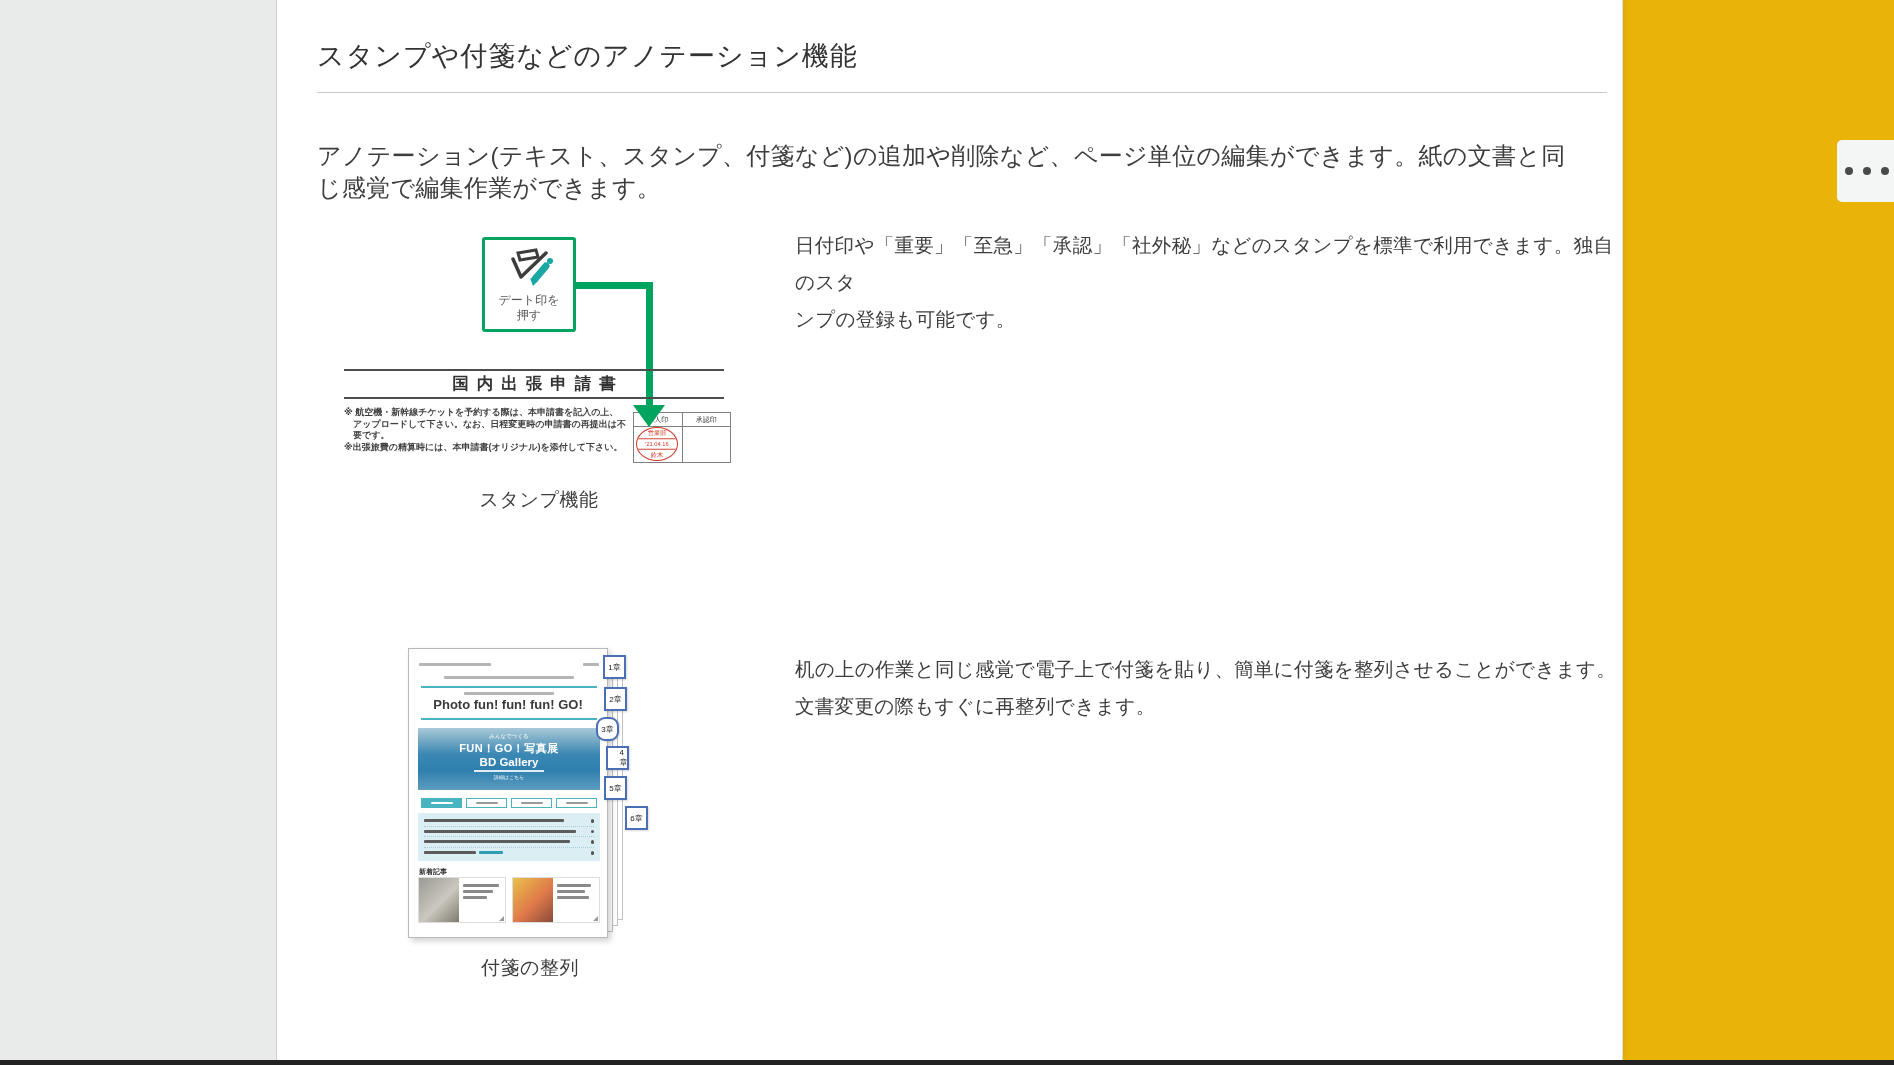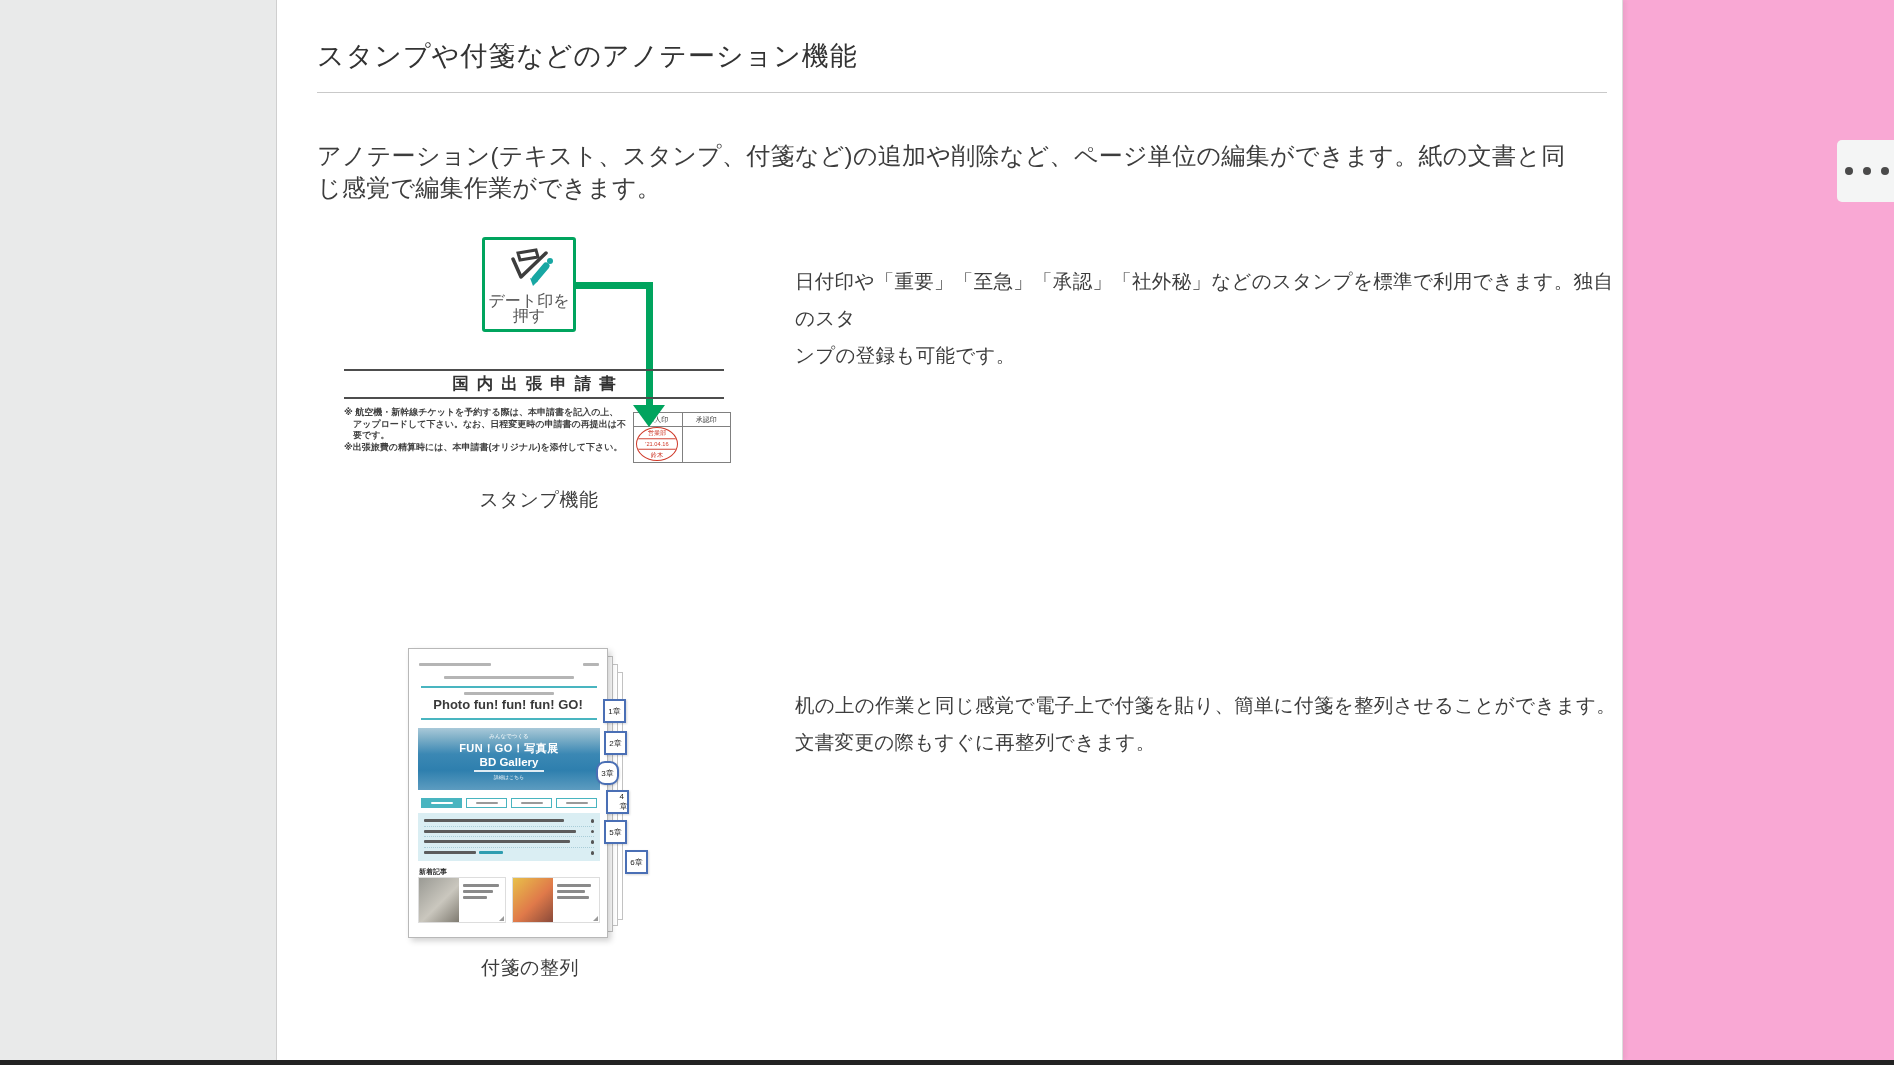--- a/index.html
+++ b/index.html
@@ -1,42 +1,42 @@
 <!DOCTYPE html>
 <html><head>
 <meta charset="utf-8">
 <style>
   * { margin:0; padding:0; box-sizing:border-box; }
   html,body { background:#ffffff; }
   body { font-family:"Liberation Sans","DejaVu Sans",sans-serif; color:#3d3d3d; }
-  .stage { position:relative; width:1894px; height:1065px; overflow:hidden; background:#f9a8d4; }
+  .stage { position:relative; width:1894px; height:1065px; overflow:hidden; background:#eab308; }
 
   
   .left-margin { position:absolute; left:0; top:0; width:277px; height:1065px; background:#e9eaea; border-right:1px solid #cfcfcf; }
   .card { position:absolute; left:277px; top:0; width:1346px; height:1060px; background:#ffffff; border-right:1px solid #dcdcdc; box-shadow:3px 0 4px rgba(0,0,0,0.05); }
   .bottom-strip { position:absolute; left:0; top:1060px; width:1894px; height:5px; background:#222222; }
   .more-widget { position:absolute; left:1837px; top:140px; width:70px; height:62px; background:#f4f5f5; border-radius:5px 0 0 5px; display:flex; align-items:center; }
   .more-dots { display:flex; gap:10px; margin-left:8px; }
   .more-dots i { width:8px; height:8px; border-radius:50%; background:#4a4a4a; }
 
   
   .section-title { position:absolute; left:40px; top:38px; font-size:27px; font-weight:500; color:#333333; letter-spacing:1px; }
   .title-rule { position:absolute; left:40px; top:92px; width:1290px; height:1px; background:#c9c9c9; }
   .intro { position:absolute; left:40px; top:140px; width:1270px; font-size:24px; color:#3d3d3d; letter-spacing:0.3px; }
-  .feature-desc { position:absolute; width:825px; font-size:19.5px; line-height:37px; color:#3d3d3d; letter-spacing:0.3px;margin-top:36px; }
+  .feature-desc { position:absolute; width:825px; font-size:19.5px; line-height:37px; color:#3d3d3d; letter-spacing:0.3px; }
   .desc-1 { left:518px; top:227px; }
   .desc-2 { left:518px; top:651px; }
   .caption { position:absolute; font-size:19px; color:#3d3d3d; text-align:center; letter-spacing:0.5px; }
   .caption-1 { left:72px; top:487px; width:380px; }
   .caption-2 { left:150px; top:955px; width:206px; }
 
   
   .stamp-btn { position:absolute; left:205px; top:237px; width:94px; height:95px; background:#ffffff; border:3px solid #00a45e; border-radius:3px; text-align:center; }
   .stamp-btn svg { margin-top:5px; }
-  .stamp-btn-label { font-size:16px; line-height:15px; color:#555555; }
+  .stamp-btn-label { font-size:12px; line-height:15px; color:#555555; }
   .conn-h { position:absolute; left:297px; top:282px; width:79px; height:7px; background:#00a45e; }
   .conn-v { position:absolute; left:369px; top:282px; width:7px; height:125px; background:#00a45e; }
   .conn-arrow { position:absolute; left:356px; top:405px; width:0; height:0; border-left:16px solid transparent; border-right:16px solid transparent; border-top:22px solid #00a45e; z-index:3; }
   .form-line { position:absolute; left:67px; width:380px; height:2px; background:#4d4d4d; }
   .form-line.top { top:369px; } .form-line.bottom { top:397px; }
   .form-title { position:absolute; left:67px; top:373px; width:380px; text-align:center; font-size:16.5px; font-weight:bold; color:#333333; letter-spacing:8px; text-indent:8px; }
   .form-notes { position:absolute; left:67px; top:407px; width:290px; font-size:9px; line-height:11.5px; font-weight:bold; color:#3f3f3f; }
   .form-notes .nline:nth-child(2) { padding-left:9px; }
   .approval-table { position:absolute; left:356px; top:412px; width:98px; height:51px; border:1px solid #808080; background:#ffffff; }
   .approval-table .hdr { display:flex; height:14px; border-bottom:1px solid #808080; }
@@ -48,21 +48,21 @@
   .date-stamp { position:absolute; left:2px; top:0px; width:42px; height:34px; border:1.5px solid #cf3a2a; border-radius:50%; color:#cf3a2a; text-align:center; overflow:hidden; }
   .date-stamp .sline { font-size:6.5px; line-height:10px; transform:scale(0.95); }
   .date-stamp .sline.mid { border-top:1px solid #cf3a2a; border-bottom:1px solid #cf3a2a; font-size:6px; }
 
   
   .paper { position:absolute; left:131px; top:648px; width:200px; height:290px; background:#ffffff; border:1px solid #b8b8b8; box-shadow:3px 3px 6px rgba(0,0,0,0.18); z-index:2; }
   .page-edge { position:absolute; width:5px; background:#ffffff; border:1px solid #c2c2c2; border-left:none; z-index:1; }
   .edge1 { left:331px; top:656px; height:276px; }
   .edge2 { left:336px; top:664px; height:262px; }
   .edge3 { left:341px; top:672px; height:248px; }
-  .fusen-tab { position:absolute; width:23px; height:24px; background:#ffffff; border:2px solid #4a6fb5; font-size:8px; color:#222; display:flex; align-items:center; justify-content:center; z-index:4; box-shadow:1px 1px 2px rgba(0,0,0,0.15);margin-top:44px; }
+  .fusen-tab { position:absolute; width:23px; height:24px; background:#ffffff; border:2px solid #4a6fb5; font-size:8px; color:#222; display:flex; align-items:center; justify-content:center; z-index:4; box-shadow:1px 1px 2px rgba(0,0,0,0.15); }
   .ft1{left:326px;top:655px;} .ft2{left:327px;top:687px;} .ft3{left:319px;top:717px;border-radius:9px;}
   .ft4{left:329px;top:746px;padding-left:12px;} .ft5{left:327px;top:776px;} .ft6{left:348px;top:806px;}
 
   
   .bar { background:#b5b5b5; height:3px; border-radius:1px; }
   .mp-header { position:absolute; left:10px; top:14px; width:180px; display:flex; justify-content:space-between; }
   .mp-nav { position:absolute; left:35px; top:27px; width:130px; }
   .mp-rule { position:absolute; left:12px; width:176px; height:2px; background:#49b5c0; }
   .mp-rule.r1 { top:37px; } .mp-rule.r2 { top:69px; }
   .mp-sub { position:absolute; left:55px; top:43px; width:90px; height:2.5px; }

